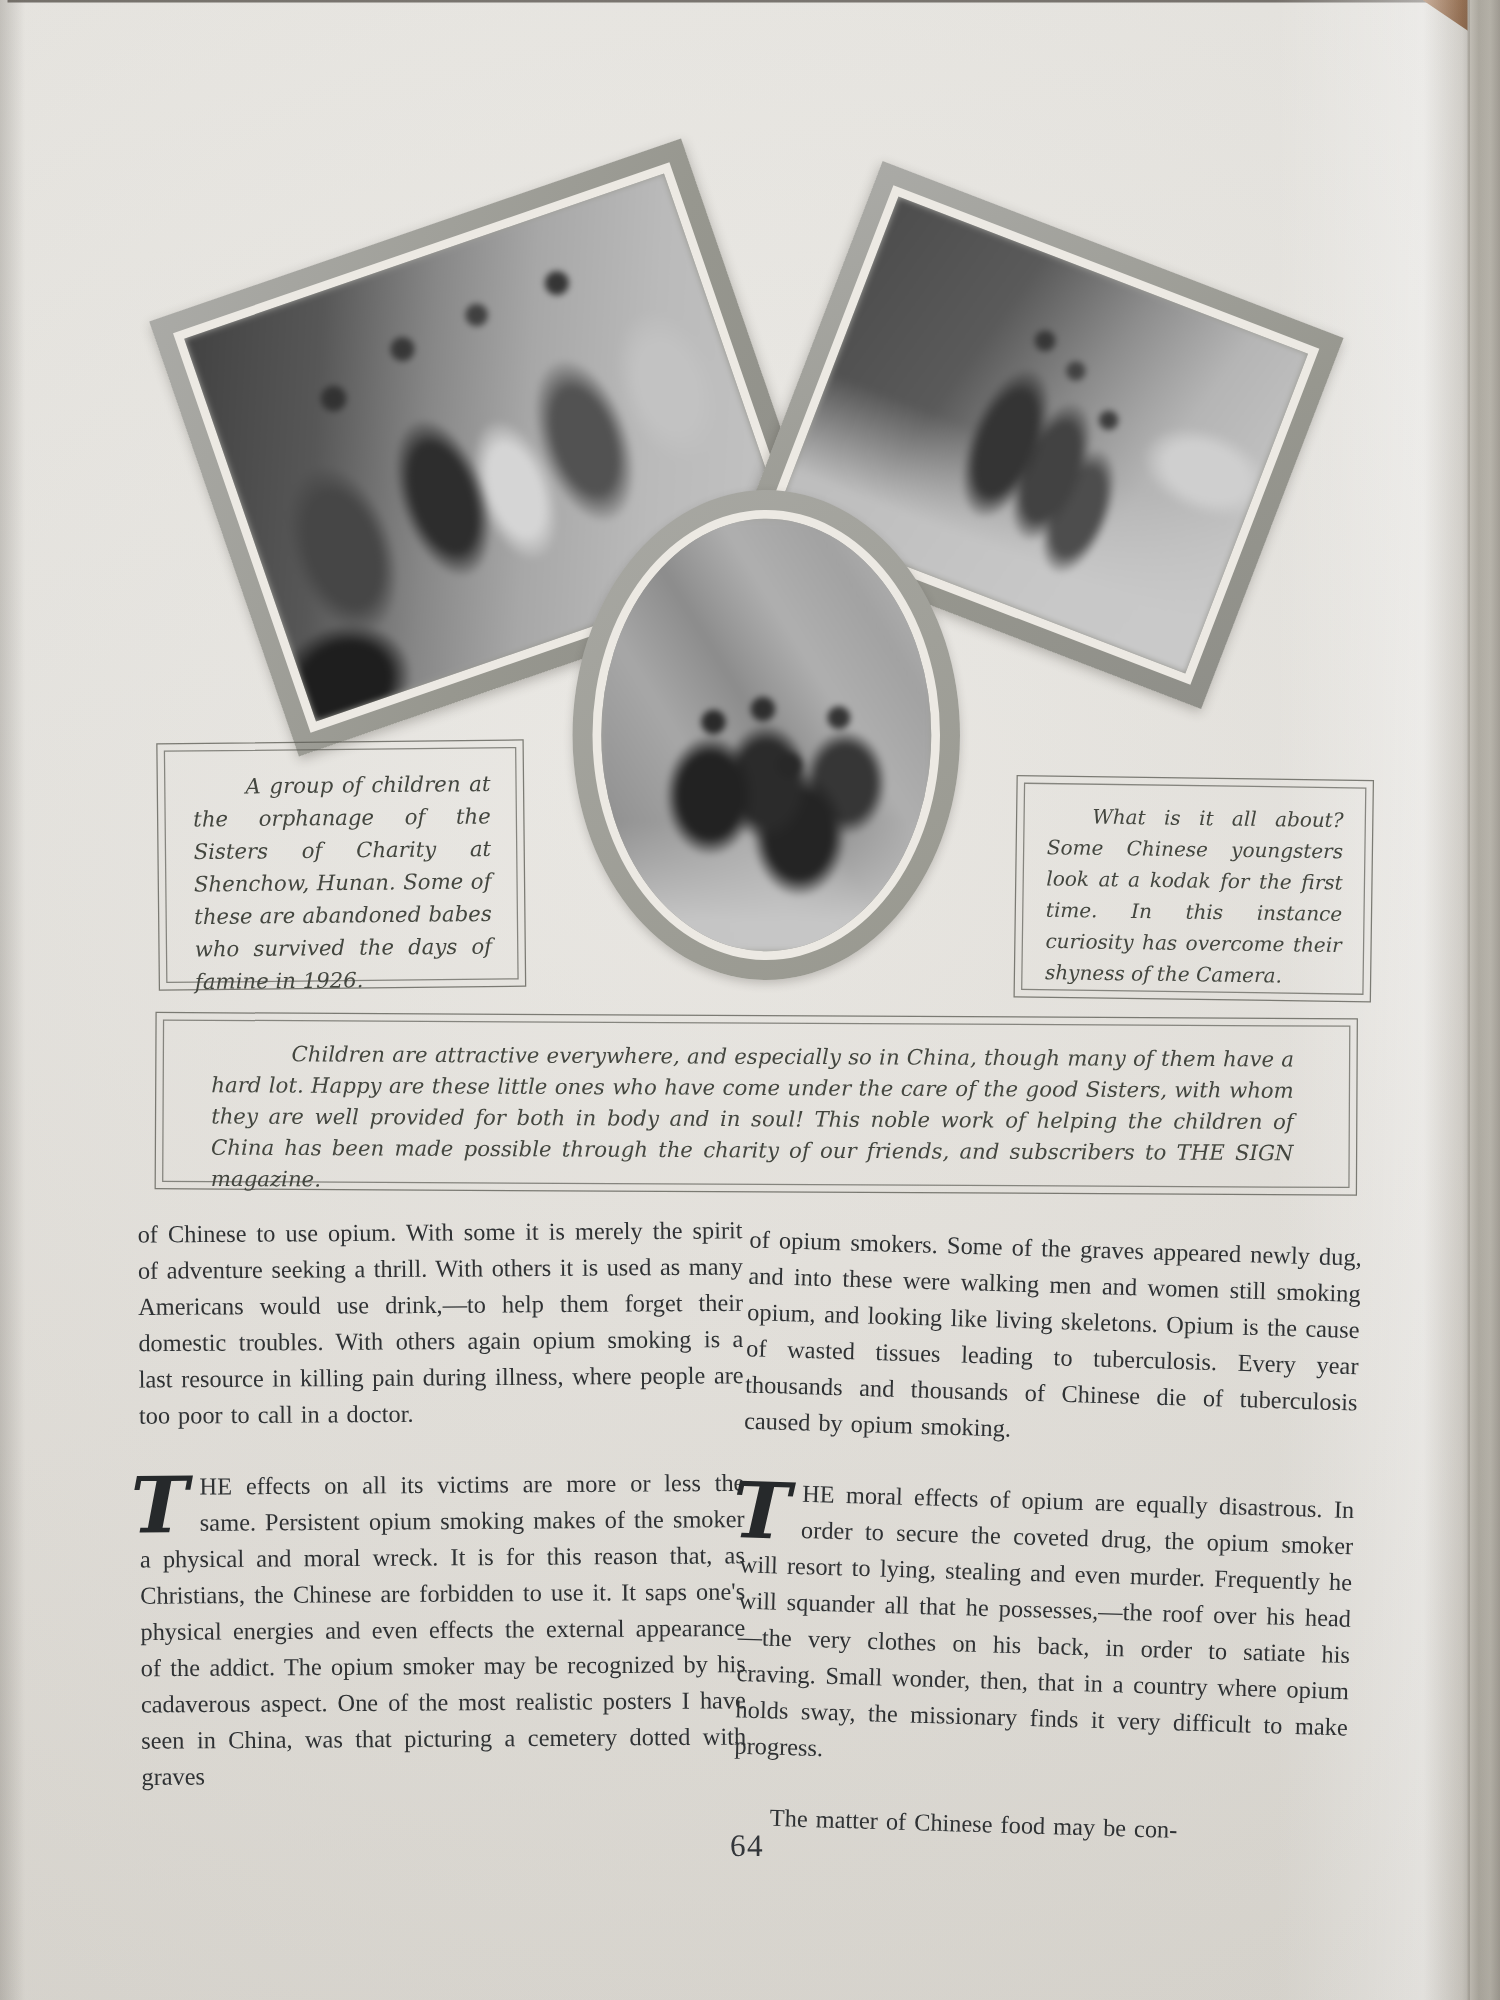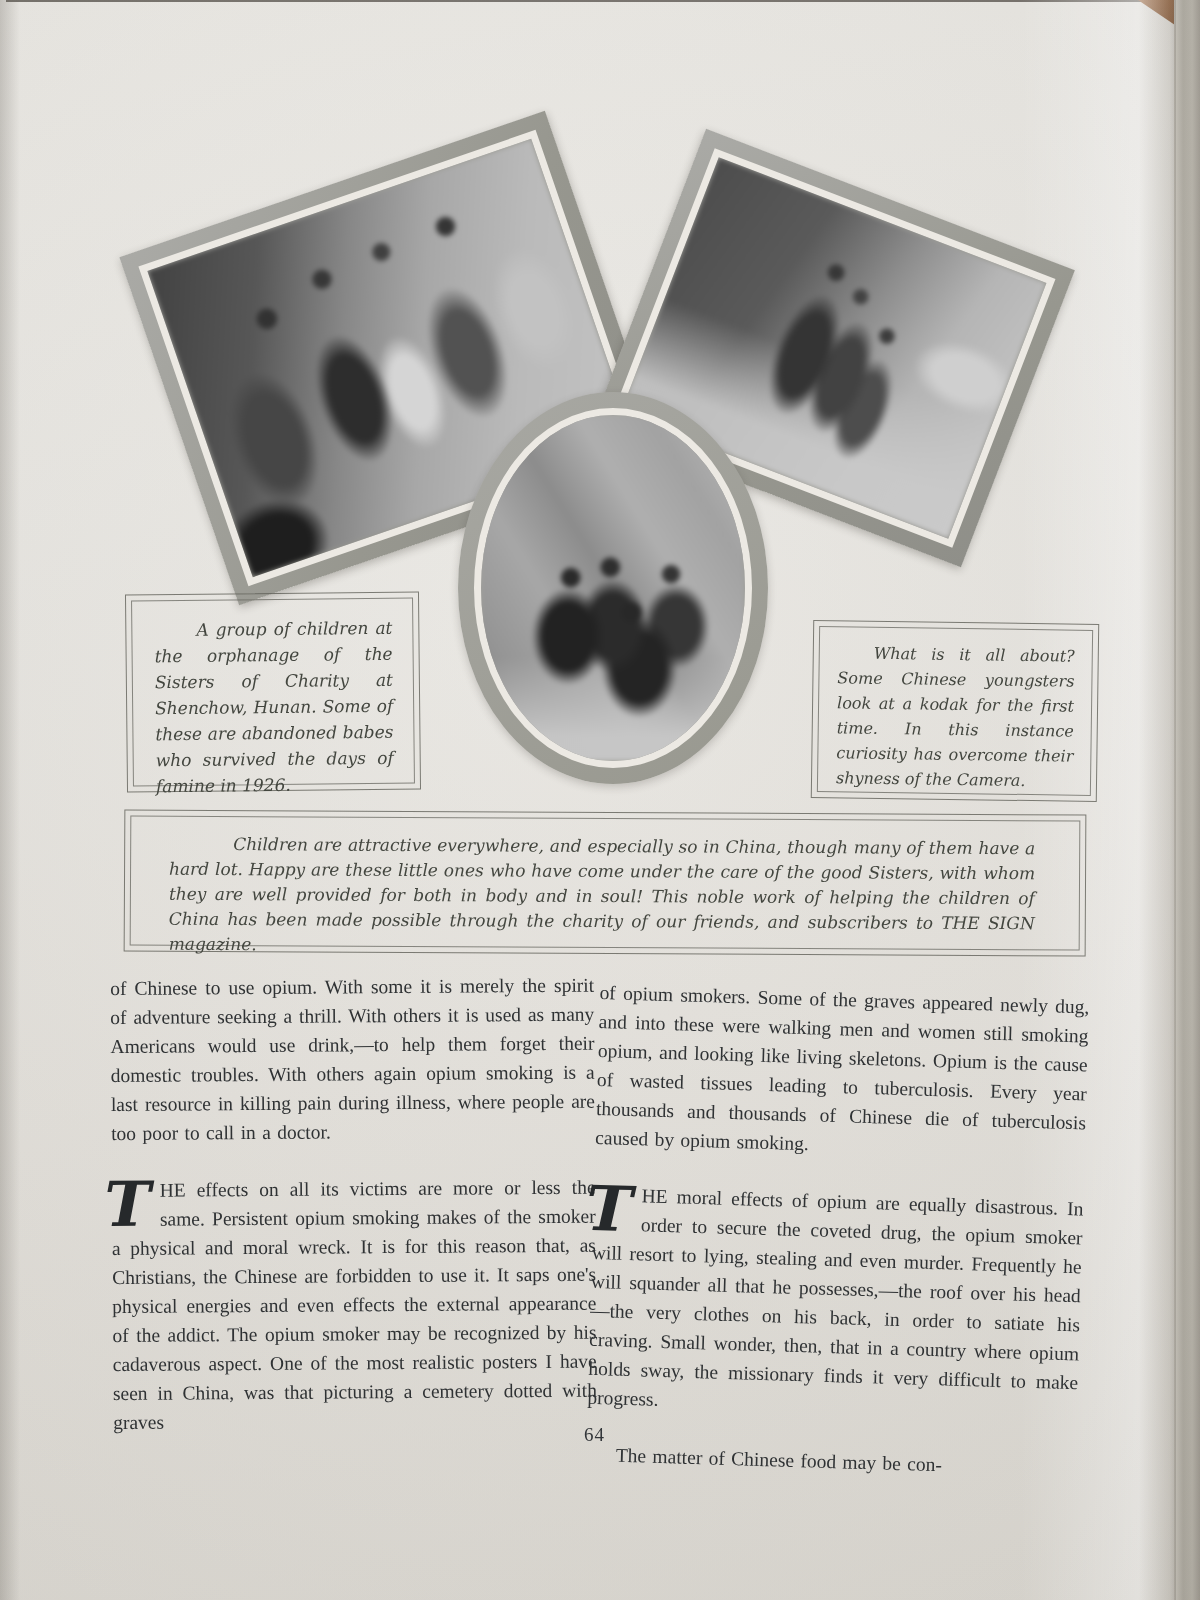--- a/index.html
+++ b/index.html
@@ -97,21 +97,21 @@
   .caption-wide .cap-text{padding:15px 44px 10px 38px;font-size:17px;line-height:25px;text-indent:64px;}
   
   .col{position:absolute;z-index:4;}
   .col-left{left:110px;top:974px;width:484px;transform:rotate(-.4deg);transform-origin:left top;}
   .col-right{left:600px;top:978px;width:490px;transform:rotate(1.7deg);transform-origin:left top;}
   .para{margin:0 0 28px 0;font-size:19.5px;line-height:29px;text-align:justify;
     color:#2f3234;word-spacing:1.5px;}
   .para.indent{text-indent:30px;}
   .dropcap{float:left;font-family:"DejaVu Serif",serif;font-style:italic;font-weight:bold;
     font-size:62px;line-height:50px;height:54px;margin:4px 9px 0 -7px;color:#26292b;}
-  .page-number{position:absolute;left:584px;top:1424px;z-index:4;font-size:19px;
+  .page-number{position:absolute;left:584px;top:1464px;z-index:4;font-size:25px;
     color:#33363a;letter-spacing:1px;}
 </style>
 </head>
 <body>
 
 <div class="page">
 
   <div class="top-edge-line"></div>
   <div class="corner-wedge"></div>
   <div class="edge-right"></div>

